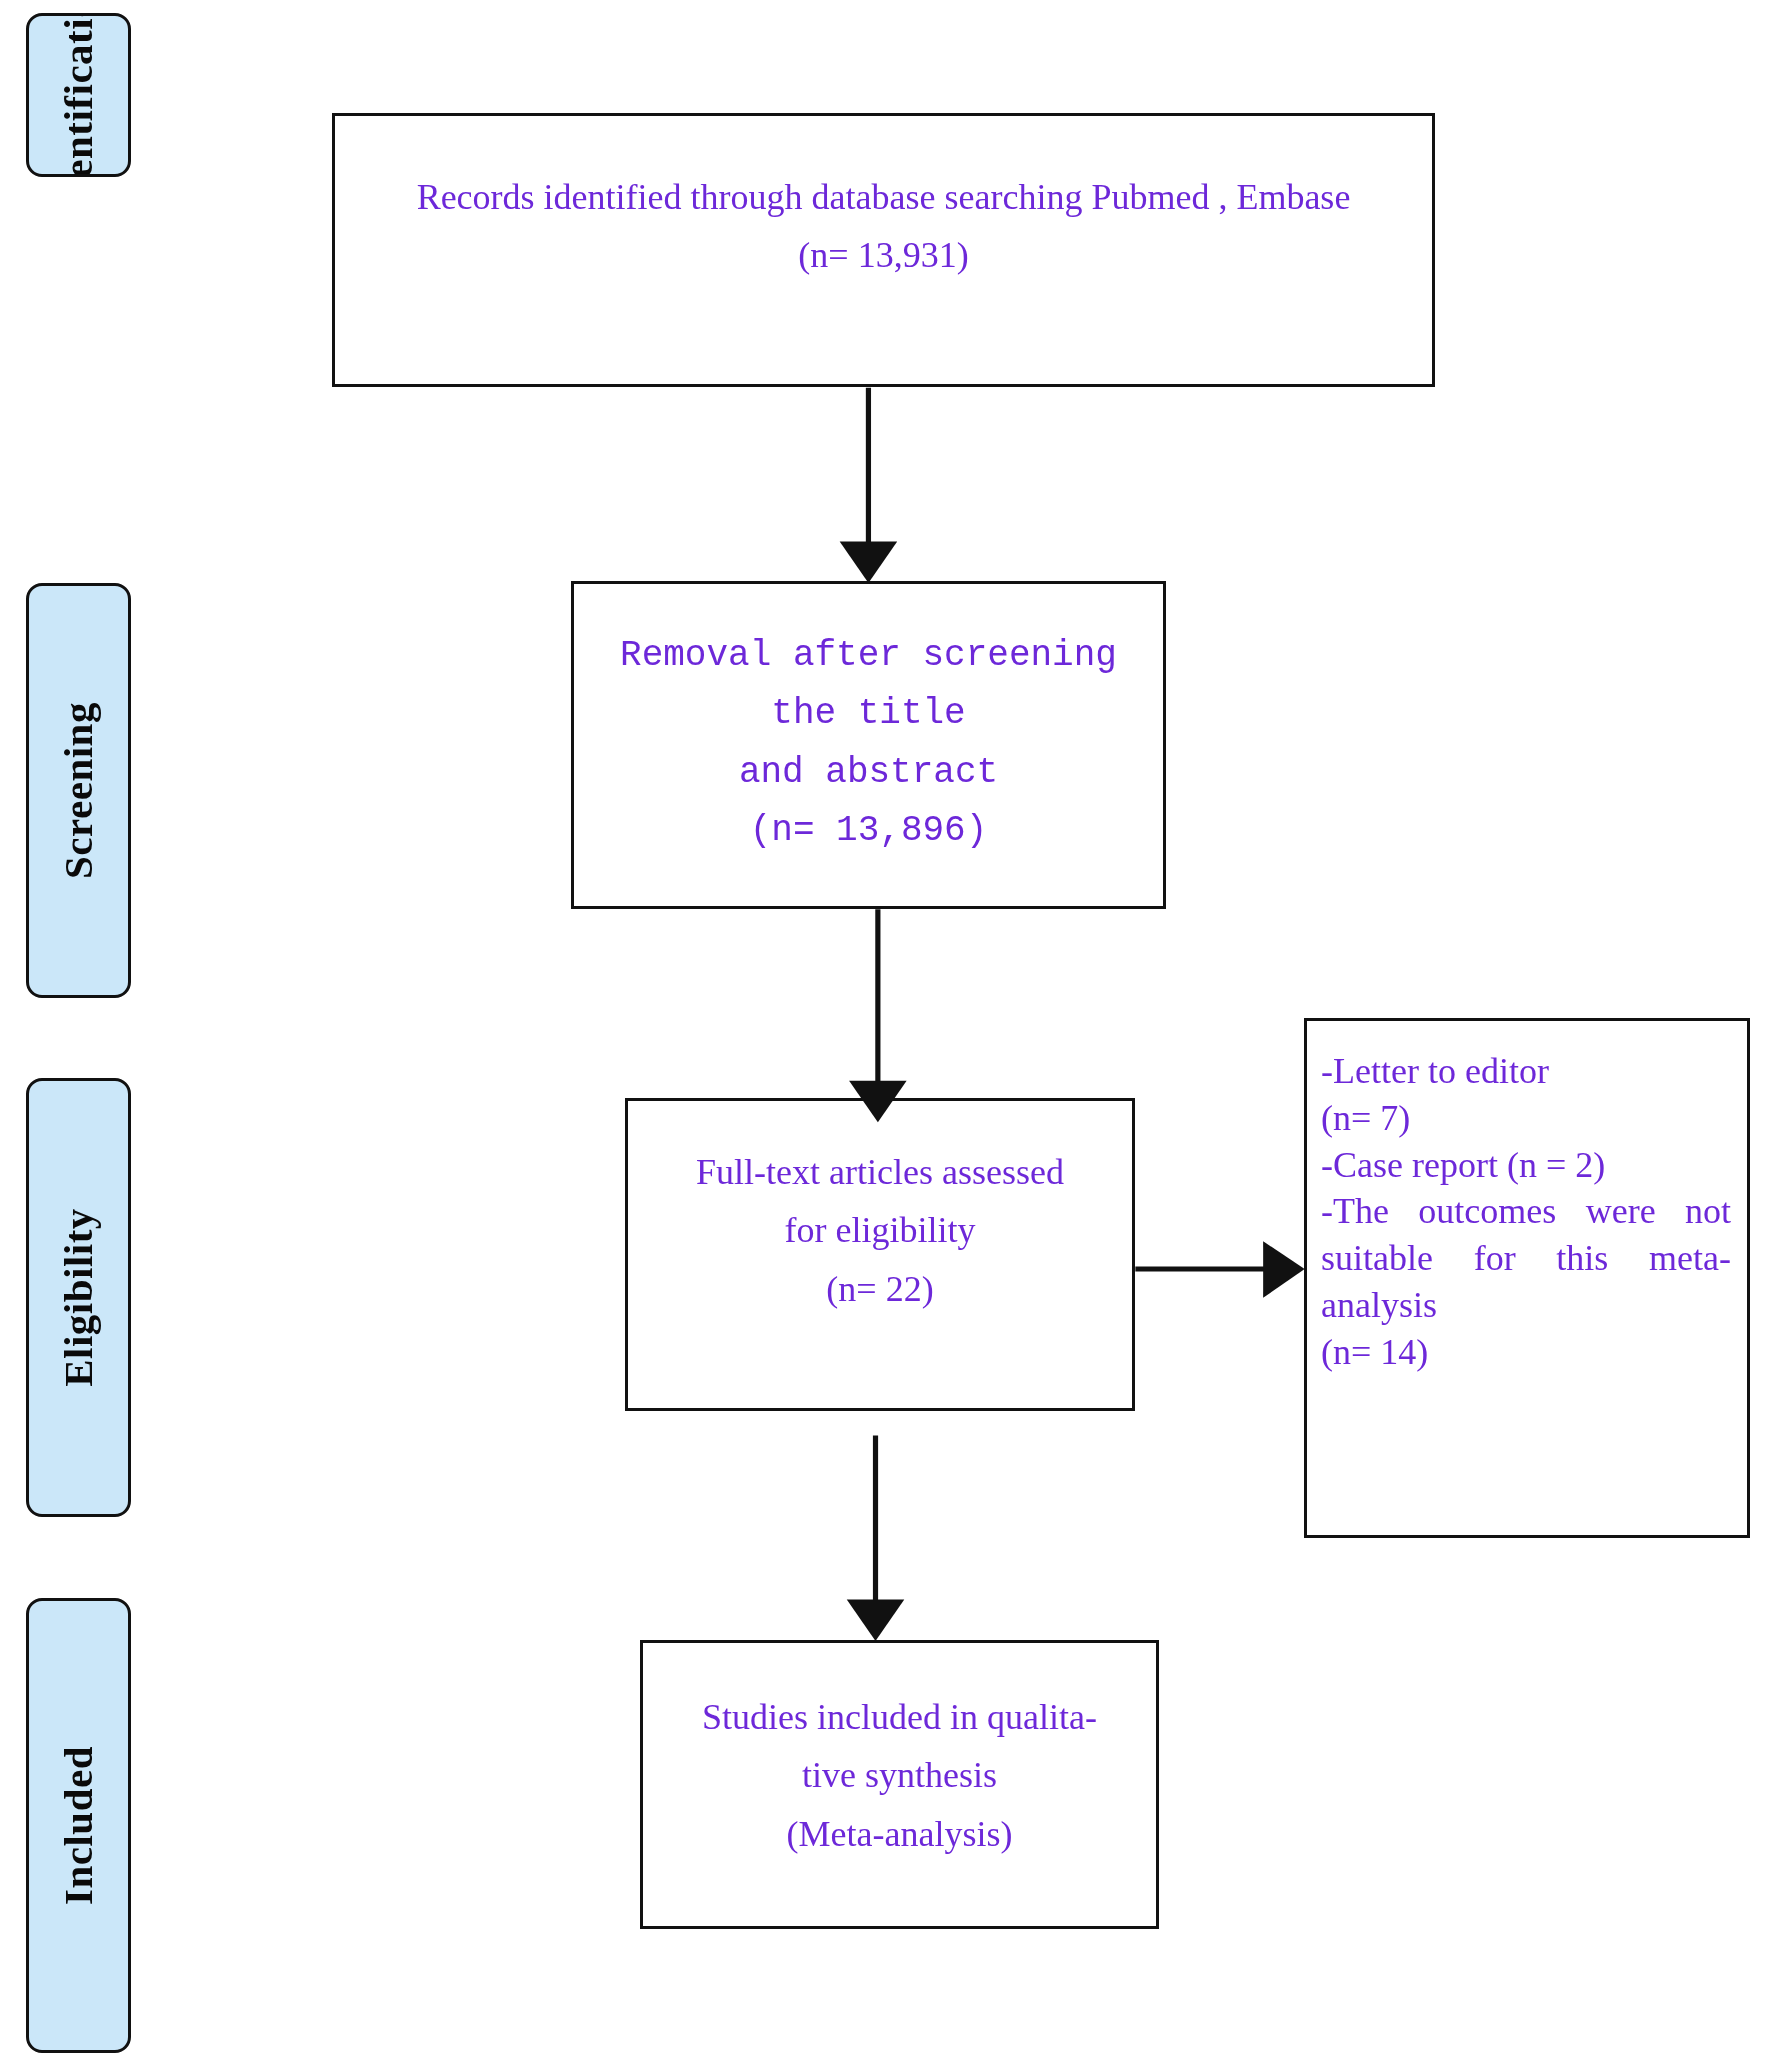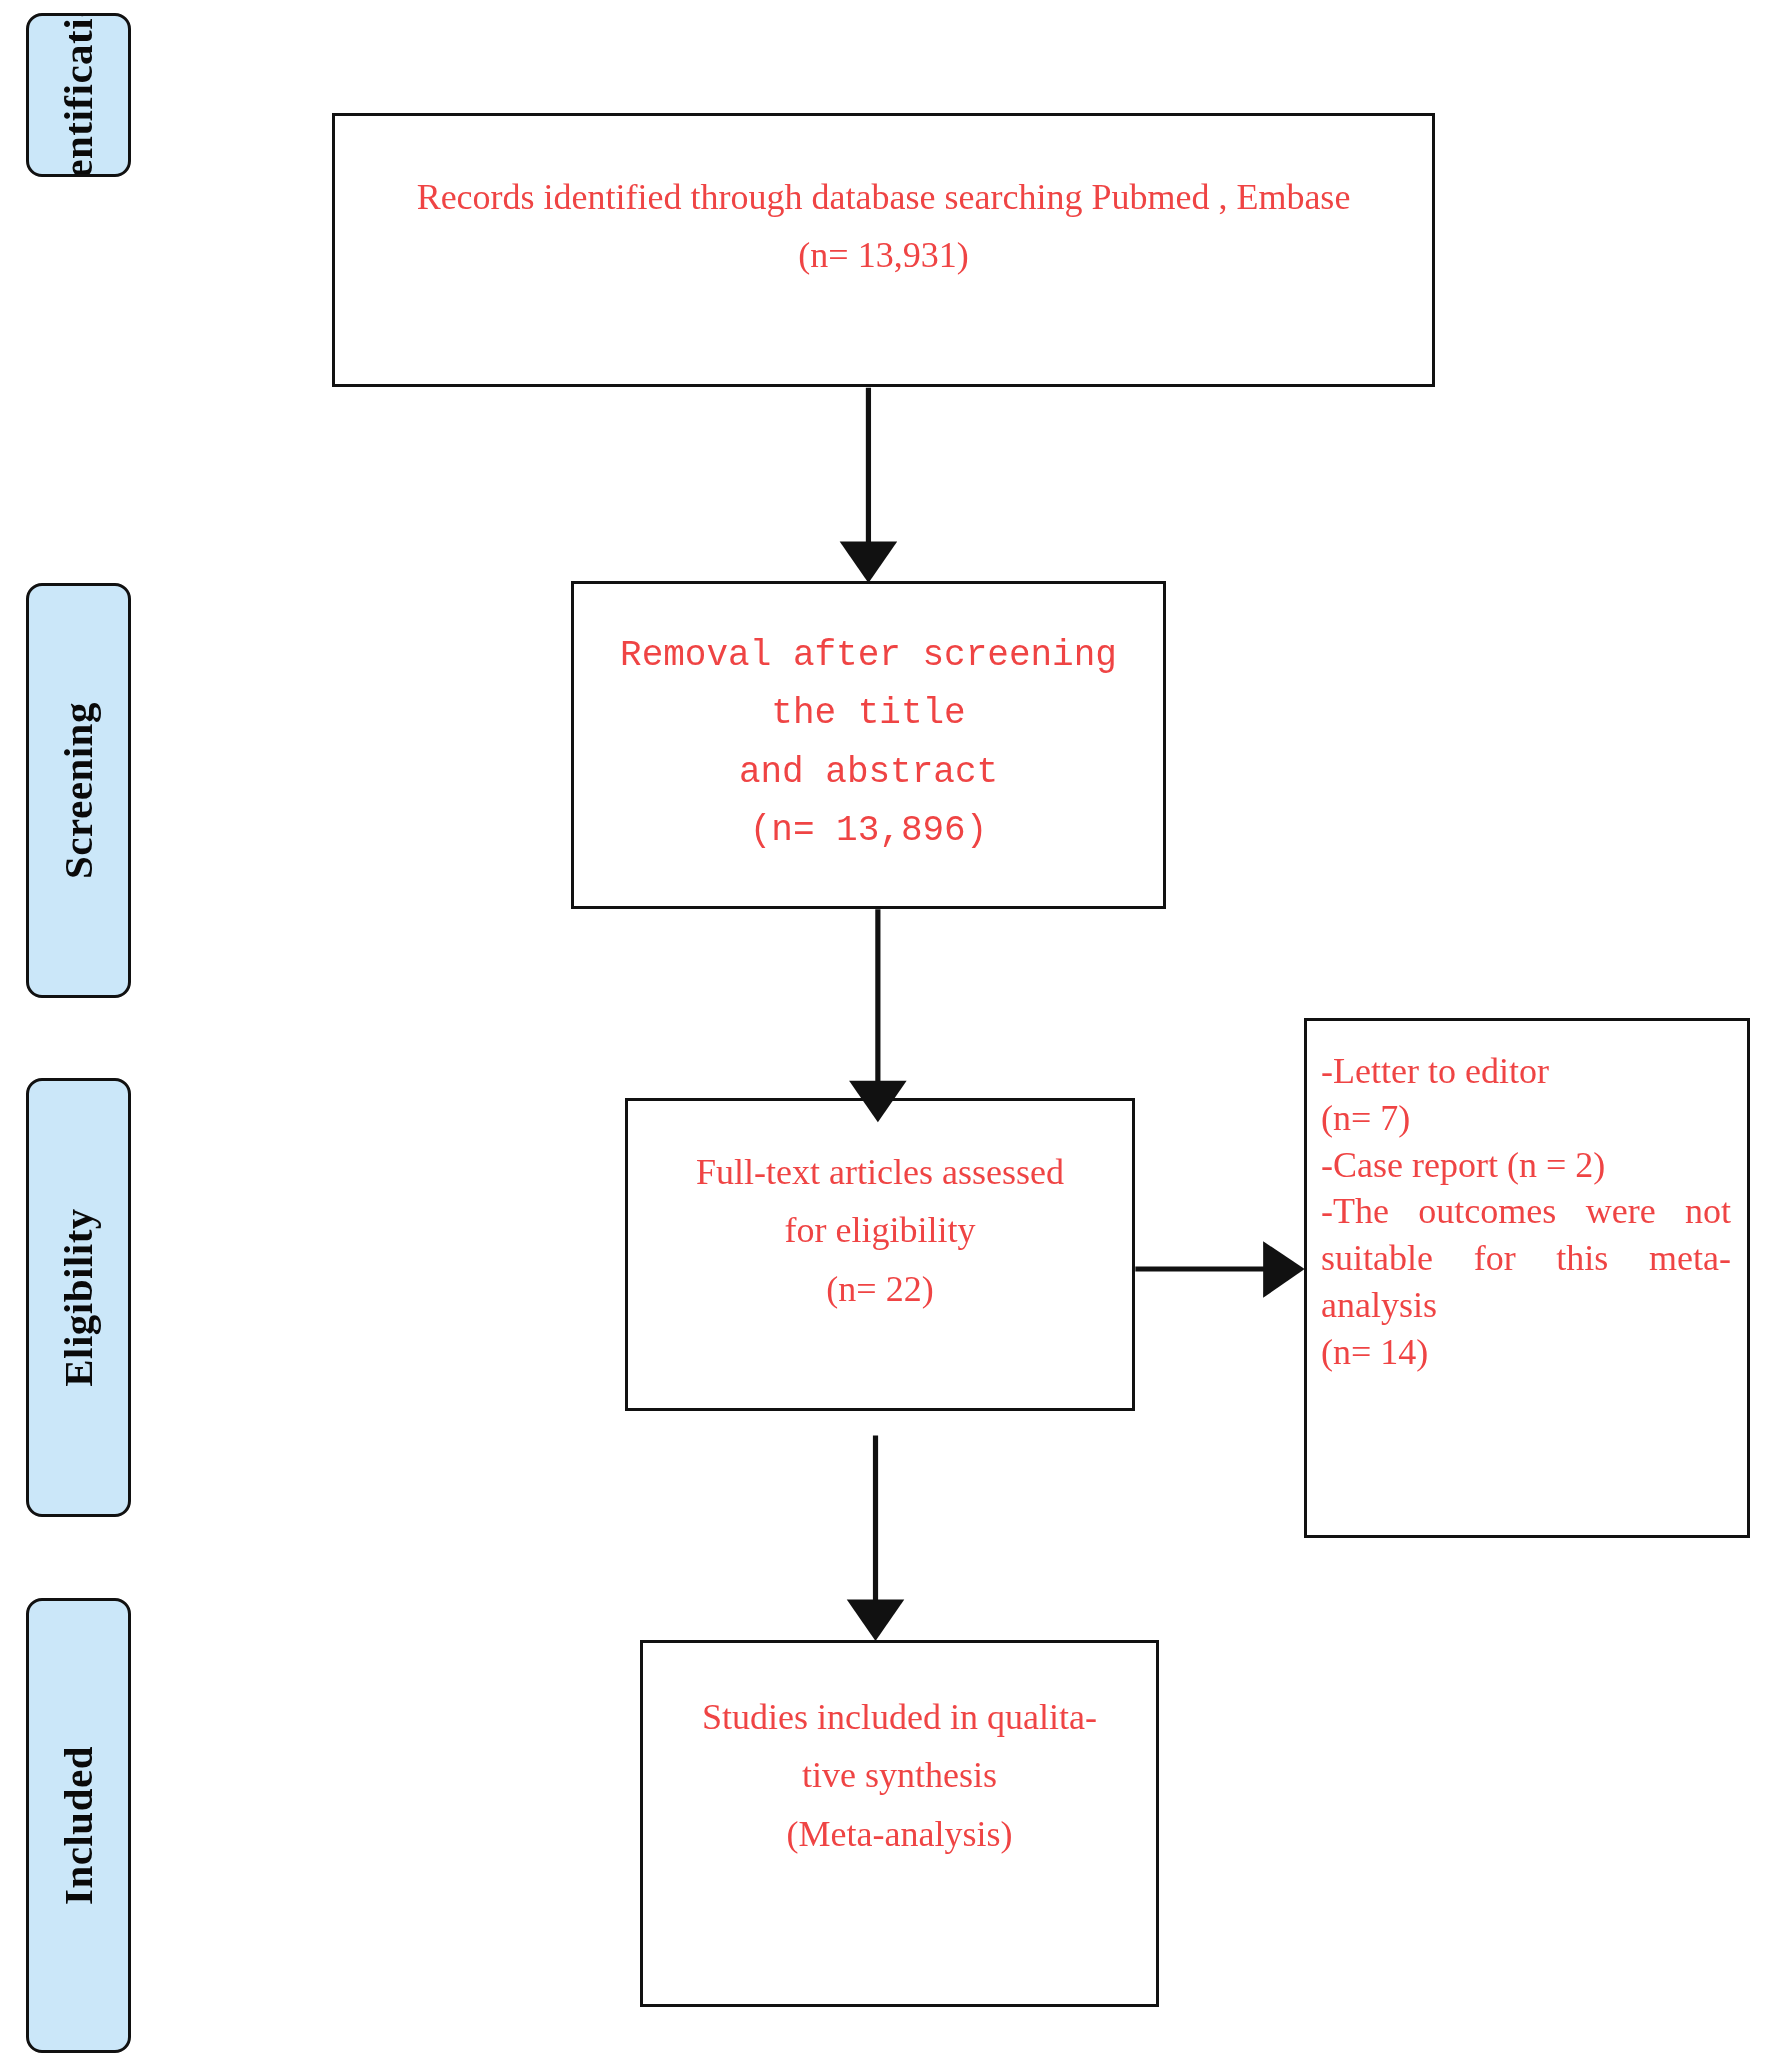--- a/index.html
+++ b/index.html
@@ -42,21 +42,21 @@
   .flow-box {
     position: absolute;
     box-sizing: border-box;
     background: #ffffff;
     border: 3.3px solid #111111;
     overflow: hidden;
   }
   .flow-box .box-text {
     font-size: 36px;
     line-height: 1.62;
-    color: #ef4444;
+    color: #6d28d9;
     text-align: center;
     padding: 0 12.3px;
   }
   .flow-box.excl .box-text {
     text-align: justify;
     text-align-last: left;
     padding: 0 16px 0 14px;
     line-height: 1.30;
     font-size: 36px;
   }
@@ -119,21 +119,21 @@
   <div class="flow-box excl" style="left:1304px; top:1018px; width:446px; height:520px;">
     <div class="box-text" style="padding-top:27px;">
       <span class="ln">-Letter to editor</span>
       <span class="ln">(n= 7)</span>
       <span class="ln">-Case report (n = 2)</span>
       <span class="ln" style="text-align:justify; text-align-last:left;">-The outcomes were not suitable for this meta-analysis</span>
       <span class="ln">(n= 14)</span>
     </div>
   </div>
 
-  <div class="flow-box" style="left:640px; top:1640px; width:519px; height:367px;">
+  <div class="flow-box" style="left:640px; top:1640px; width:519px; height:289px;">
     <div class="box-text" style="padding-top:45px;">
       <span class="ln">Studies included in qualita-</span>
       <span class="ln">tive synthesis</span>
       <span class="ln">(Meta-analysis)</span>
     </div>
   </div>
 
   <svg id="connectors" viewBox="0 0 3748 4381">
 
     <g>

